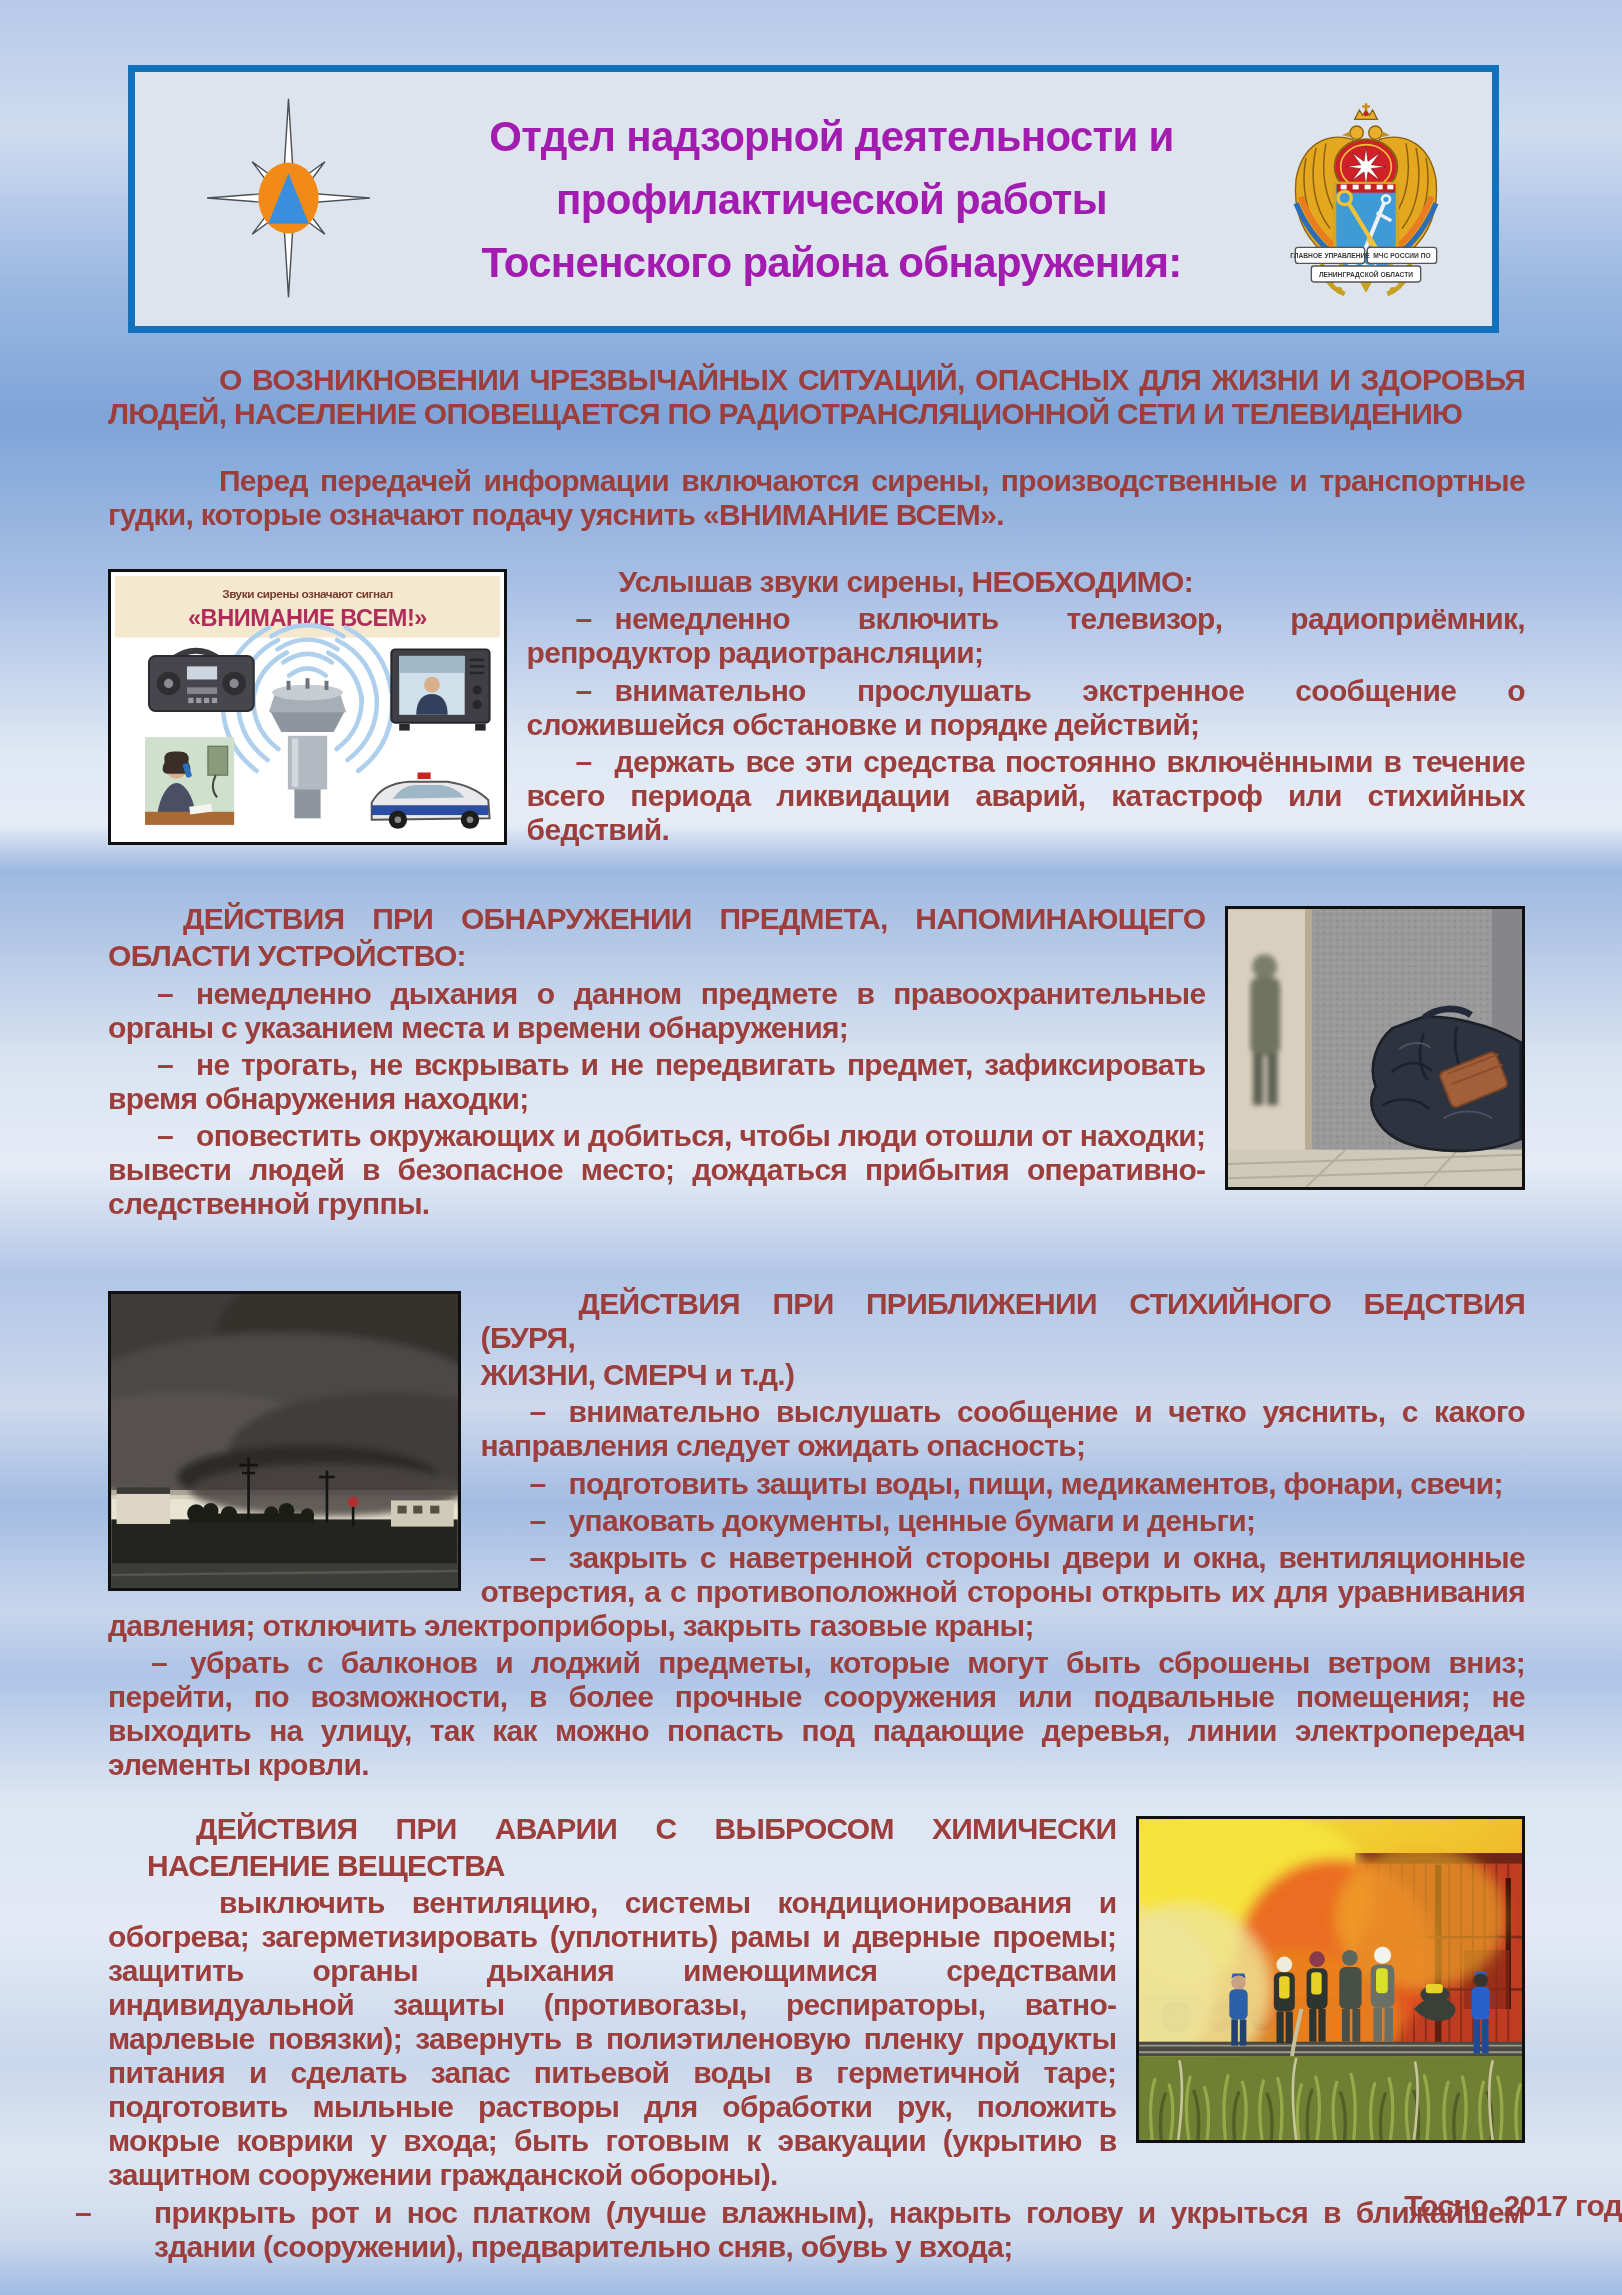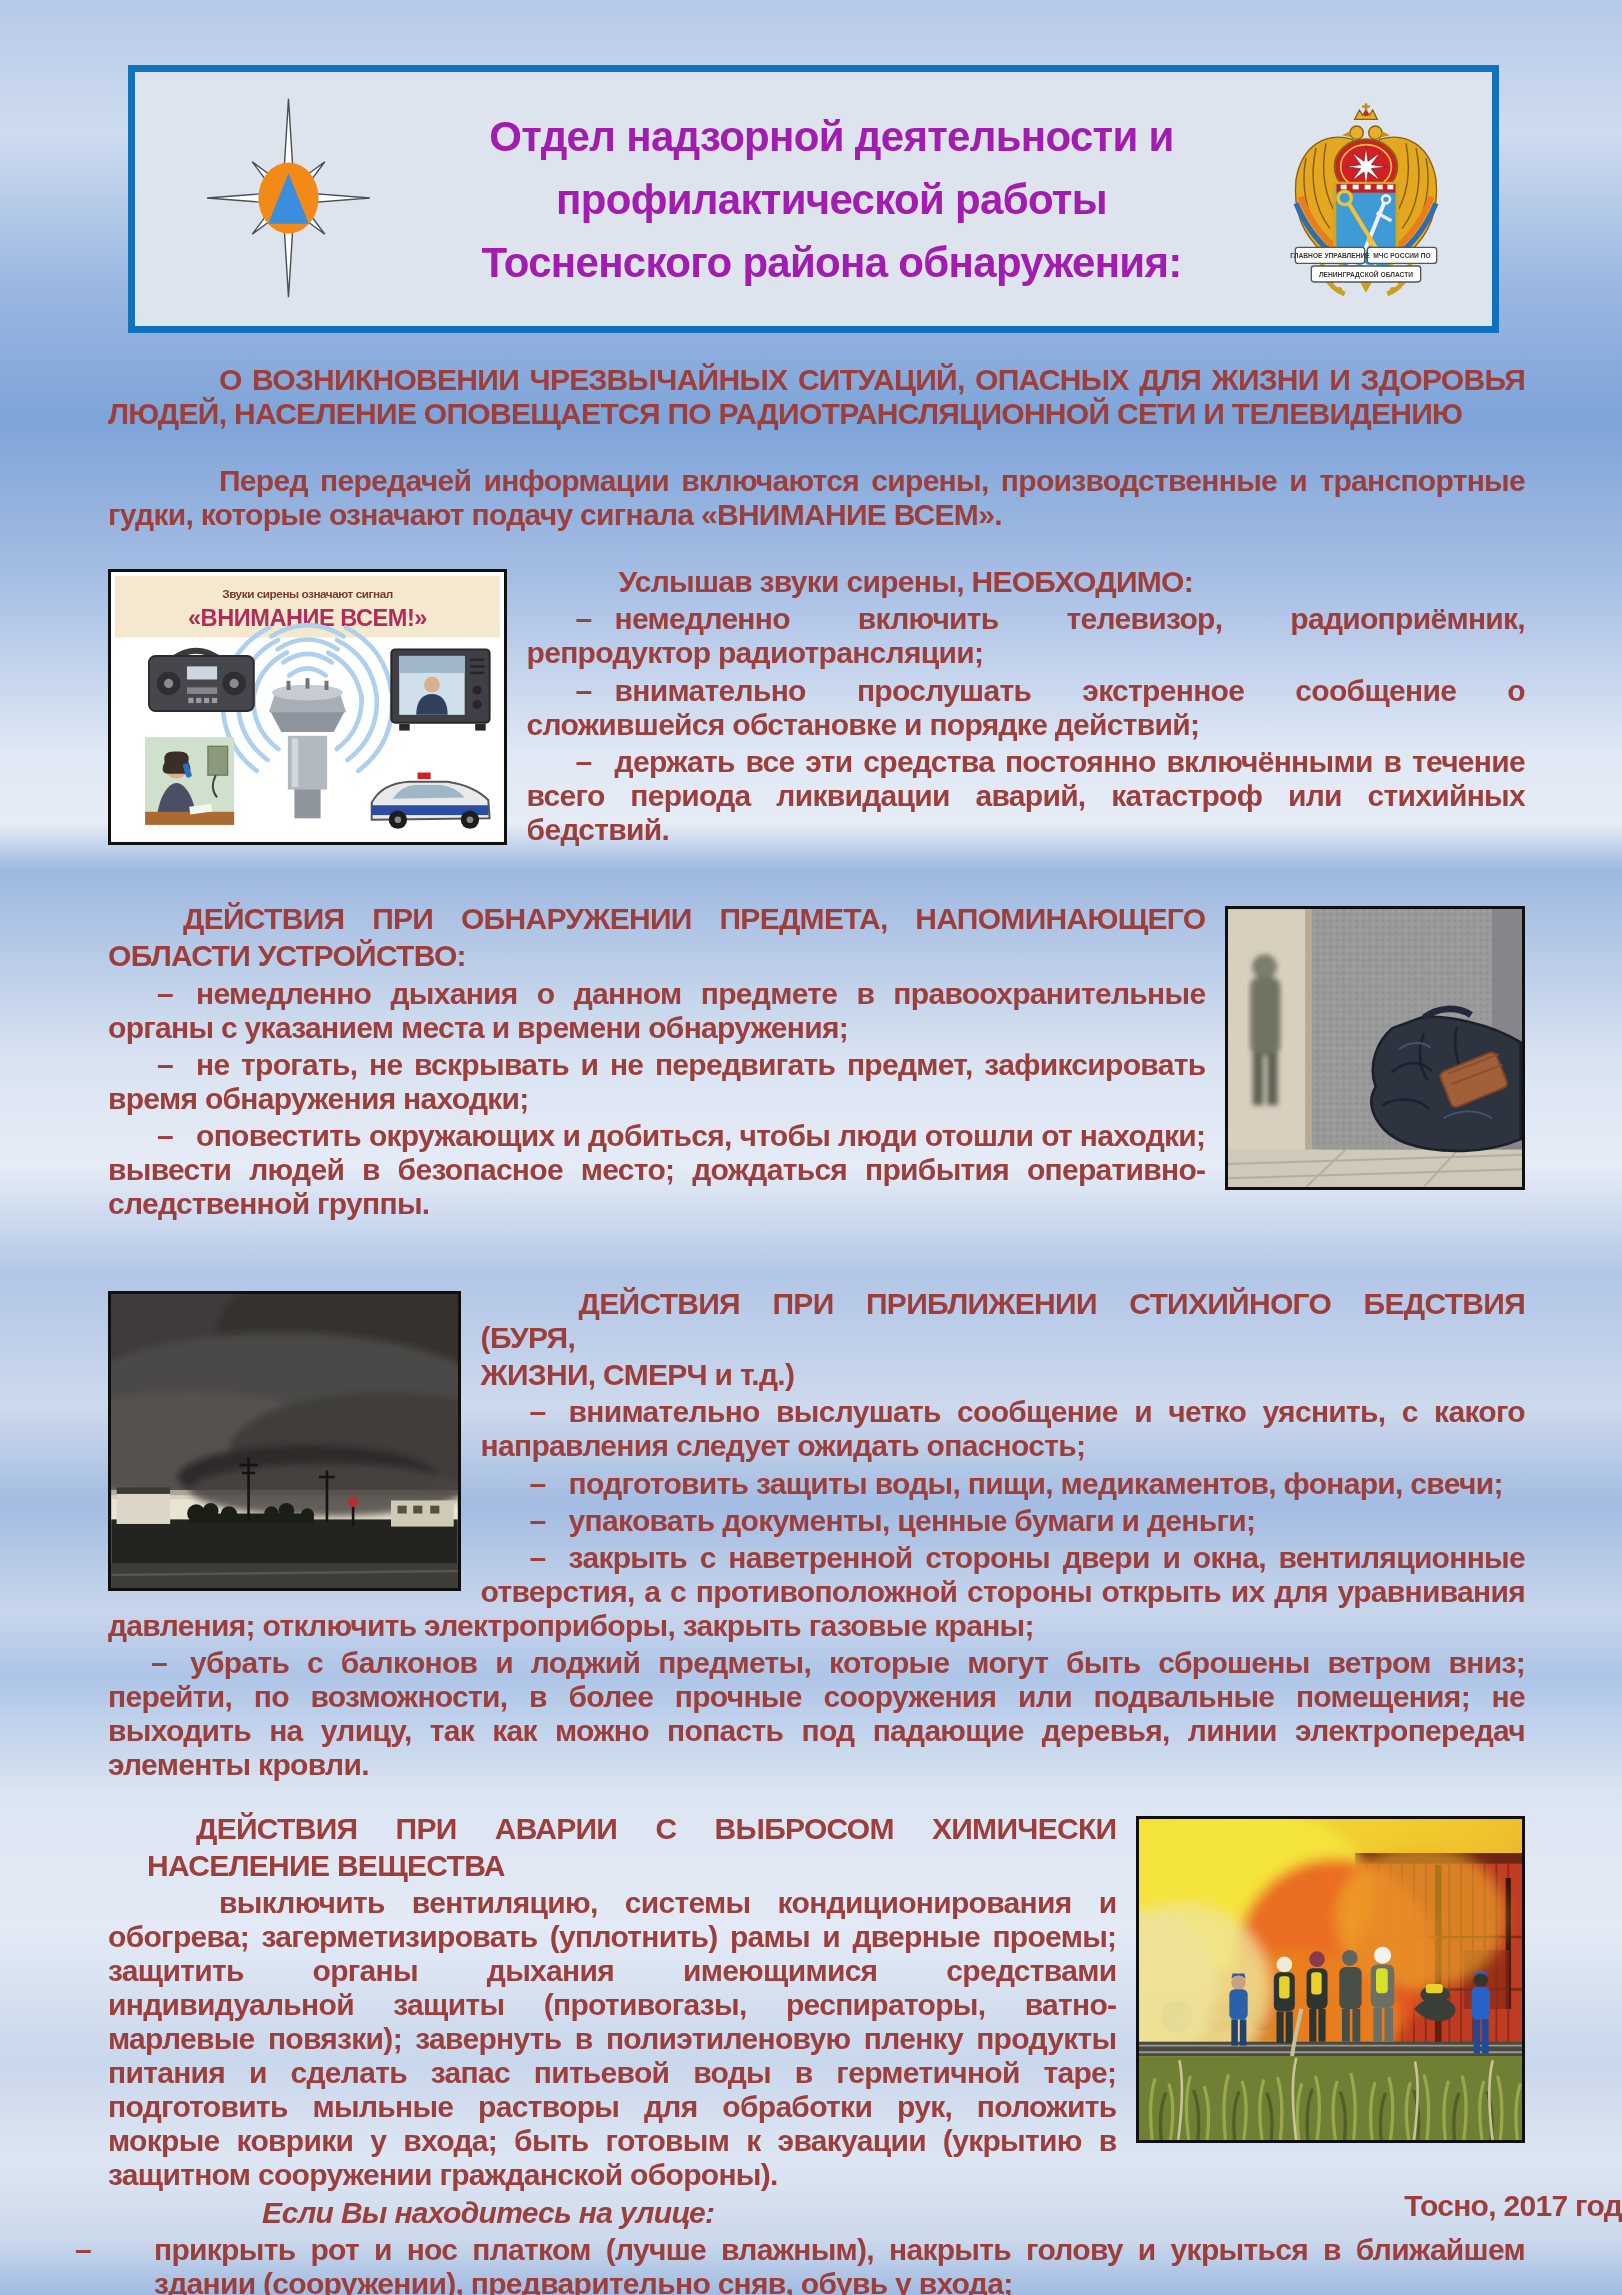--- a/index.html
+++ b/index.html
@@ -144,21 +144,21 @@
         <text x="174" y="240" text-anchor="middle" font-size="10" font-weight="bold" fill="#3a3a3a">МЧС РОССИИ ПО</text>
         <text x="120" y="268" text-anchor="middle" font-size="10" font-weight="bold" fill="#3a3a3a">ЛЕНИНГРАДСКОЙ ОБЛАСТИ</text>
         <polygon points="112,278 128,278 120,292" fill="#caa021"></polygon>
       </svg>
     </div>
   </div>
 
   <div class="content">
 
     <p class="indent">О ВОЗНИКНОВЕНИИ ЧРЕЗВЫЧАЙНЫХ СИТУАЦИЙ, ОПАСНЫХ ДЛЯ ЖИЗНИ И ЗДОРОВЬЯ ЛЮДЕЙ, НАСЕЛЕНИЕ ОПОВЕЩАЕТСЯ ПО РАДИОТРАНСЛЯЦИОННОЙ СЕТИ И ТЕЛЕВИДЕНИЮ</p>
-    <p class="indent gap50">Перед передачей информации включаются сирены, производственные и транспортные гудки, которые означают подачу сигнала «ВНИМАНИЕ ВСЕМ».</p>
+    <p class="indent gap50">Перед передачей информации включаются сирены, производственные и транспортные гудки, которые означают подачу уяснить «ВНИМАНИЕ ВСЕМ».</p>
 
     <section class="gap50">
       <span class="float-l">
         <svg class="photo" width="393" height="270" viewBox="0 0 600 412" style="font-size:46px">
           <rect x="0" y="0" width="600" height="412" fill="#ffffff"></rect>
           <rect x="6" y="6" width="588" height="94" fill="#f4e9cf"></rect>
           <text x="300" y="40" text-anchor="middle" font-size="18" font-weight="bold" fill="#7a3b2e">Звуки сирены означают сигнал</text>
           <text x="300" y="82" text-anchor="middle" font-size="36" font-weight="bold" fill="#b02d5a">«ВНИМАНИЕ ВСЕМ!»</text>
 
           <g stroke="#aed0ec" stroke-width="7" fill="none" stroke-linecap="round">
@@ -462,21 +462,20 @@
               <path d="M20,490 q-6,-60 4,-92 M48,490 q8,-54 -2,-84 M76,490 q-8,-58 2,-96 M104,490 q6,-50 -4,-80 M132,490 q-6,-62 4,-98 M160,490 q8,-56 -2,-88 M188,490 q-8,-54 2,-90 M216,490 q6,-60 -4,-94 M244,490 q-6,-52 4,-84 M272,490 q8,-60 -2,-96 M300,490 q-8,-56 2,-88 M328,490 q6,-62 -4,-100 M356,490 q-6,-52 4,-86 M384,490 q8,-58 -2,-94 M412,490 q-8,-54 2,-86 M440,490 q6,-62 -4,-98 M468,490 q-6,-54 4,-88 M496,490 q8,-60 -2,-96 M524,490 q-8,-54 2,-88 M552,490 q6,-60 -4,-96 M578,490 q-6,-52 4,-84" stroke="#9aa84c" stroke-width="5" fill="none"></path>
               <path d="M34,490 q-4,-44 6,-70 M90,490 q4,-48 -6,-74 M146,490 q-4,-46 6,-72 M202,490 q4,-44 -6,-70 M258,490 q-4,-48 6,-76 M314,490 q4,-46 -6,-72 M370,490 q-4,-44 6,-70 M426,490 q4,-48 -6,-74 M482,490 q-4,-44 6,-70 M538,490 q4,-46 -6,-72" stroke="#4f5f26" stroke-width="5" fill="none"></path>
               <path d="M60,490 q10,-80 2,-120 M240,490 q-10,-84 0,-124 M420,490 q10,-78 2,-118 M540,490 q-10,-80 0,-120" stroke="#c9c49a" stroke-width="4" fill="none"></path>
             </g>
           </g>
         </svg>
       </span>
       <p class="jline h-ind135">ДЕЙСТВИЯ ПРИ АВАРИИ С ВЫБРОСОМ ХИМИЧЕСКИ</p>
       <p class="h-ind60">НАСЕЛЕНИЕ ВЕЩЕСТВА</p>
       <p class="indent">выключить вентиляцию, системы кондиционирования и обогрева; загерметизировать (уплотнить) рамы и дверные проемы; защитить органы дыхания имеющимися средствами индивидуальной защиты (противогазы, респираторы, ватно-марлевые повязки); завернуть в полиэтиленовую пленку продукты питания и сделать запас питьевой воды в герметичной таре; подготовить мыльные растворы для обработки рук, положить мокрые коврики у входа; быть готовым к эвакуации (укрытию в защитном сооружении гражданской обороны).</p>
-      <p class="street-head">Если Вы находитесь на улице:</p>
       <p class="street-bullet"><span class="dash">–</span><span>прикрыть рот и нос платком (лучше влажным), накрыть голову и укрыться в ближайшем здании (сооружении), предварительно сняв, обувь у входа;</span></p>
 
     </section>
 
   </div>
 
   <div class="footer">Тосно, 2017 год</div>
 
 </div>
 

